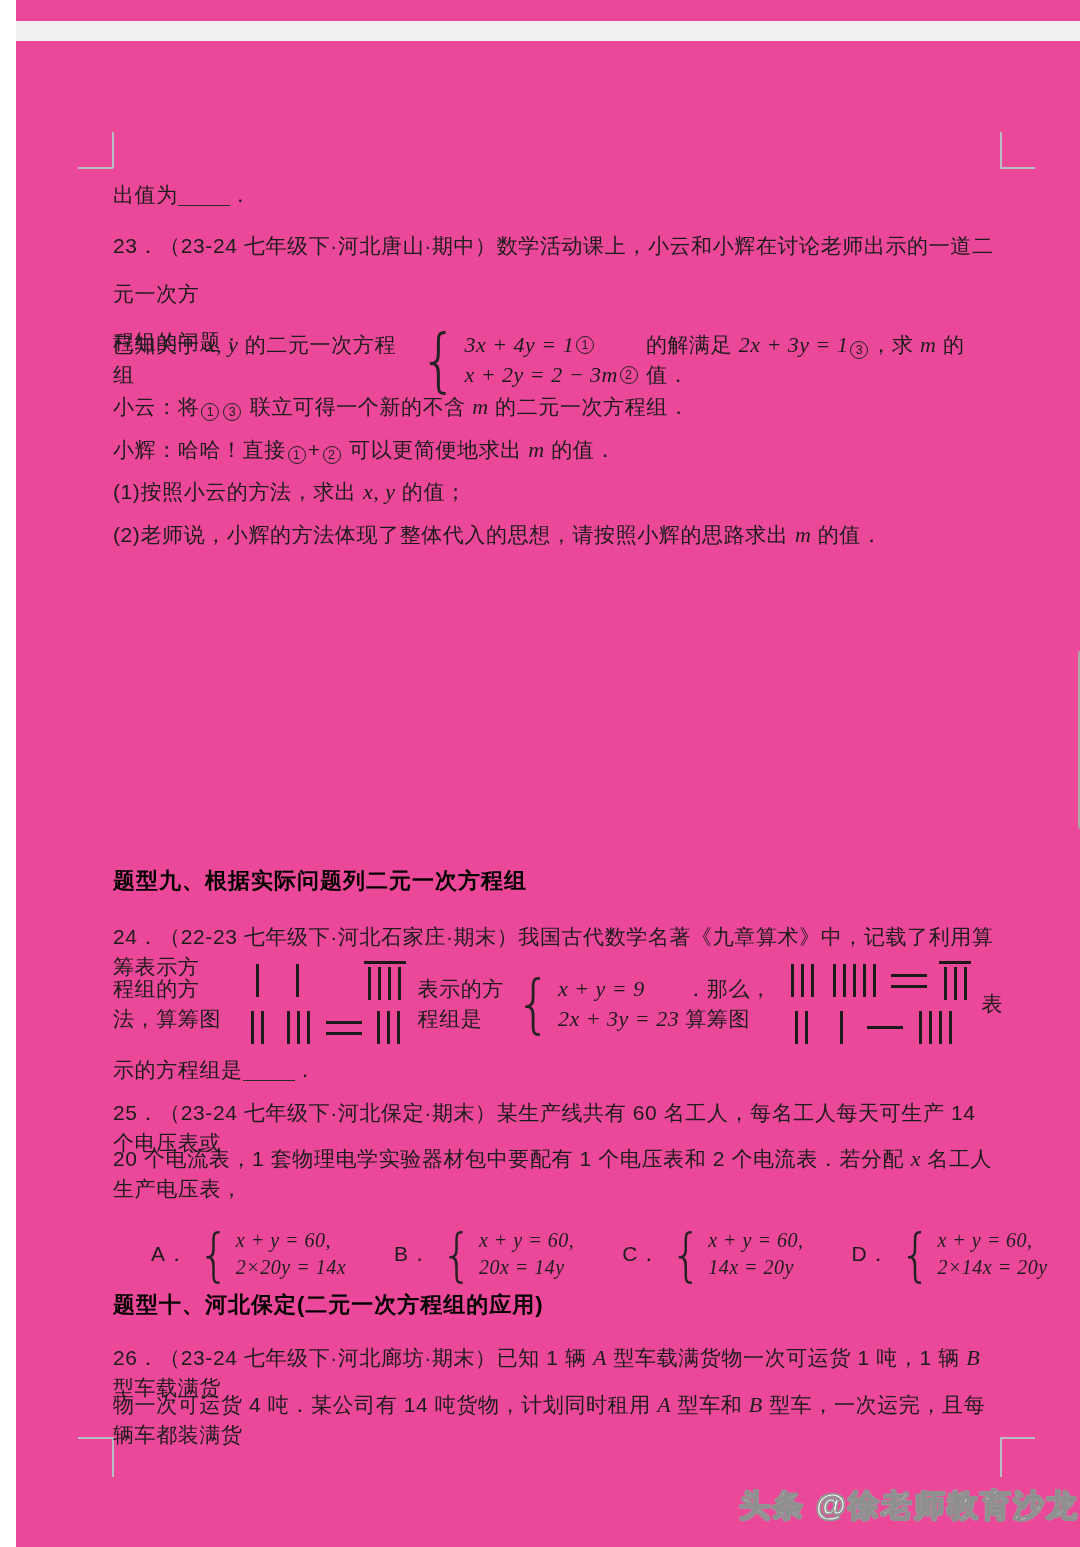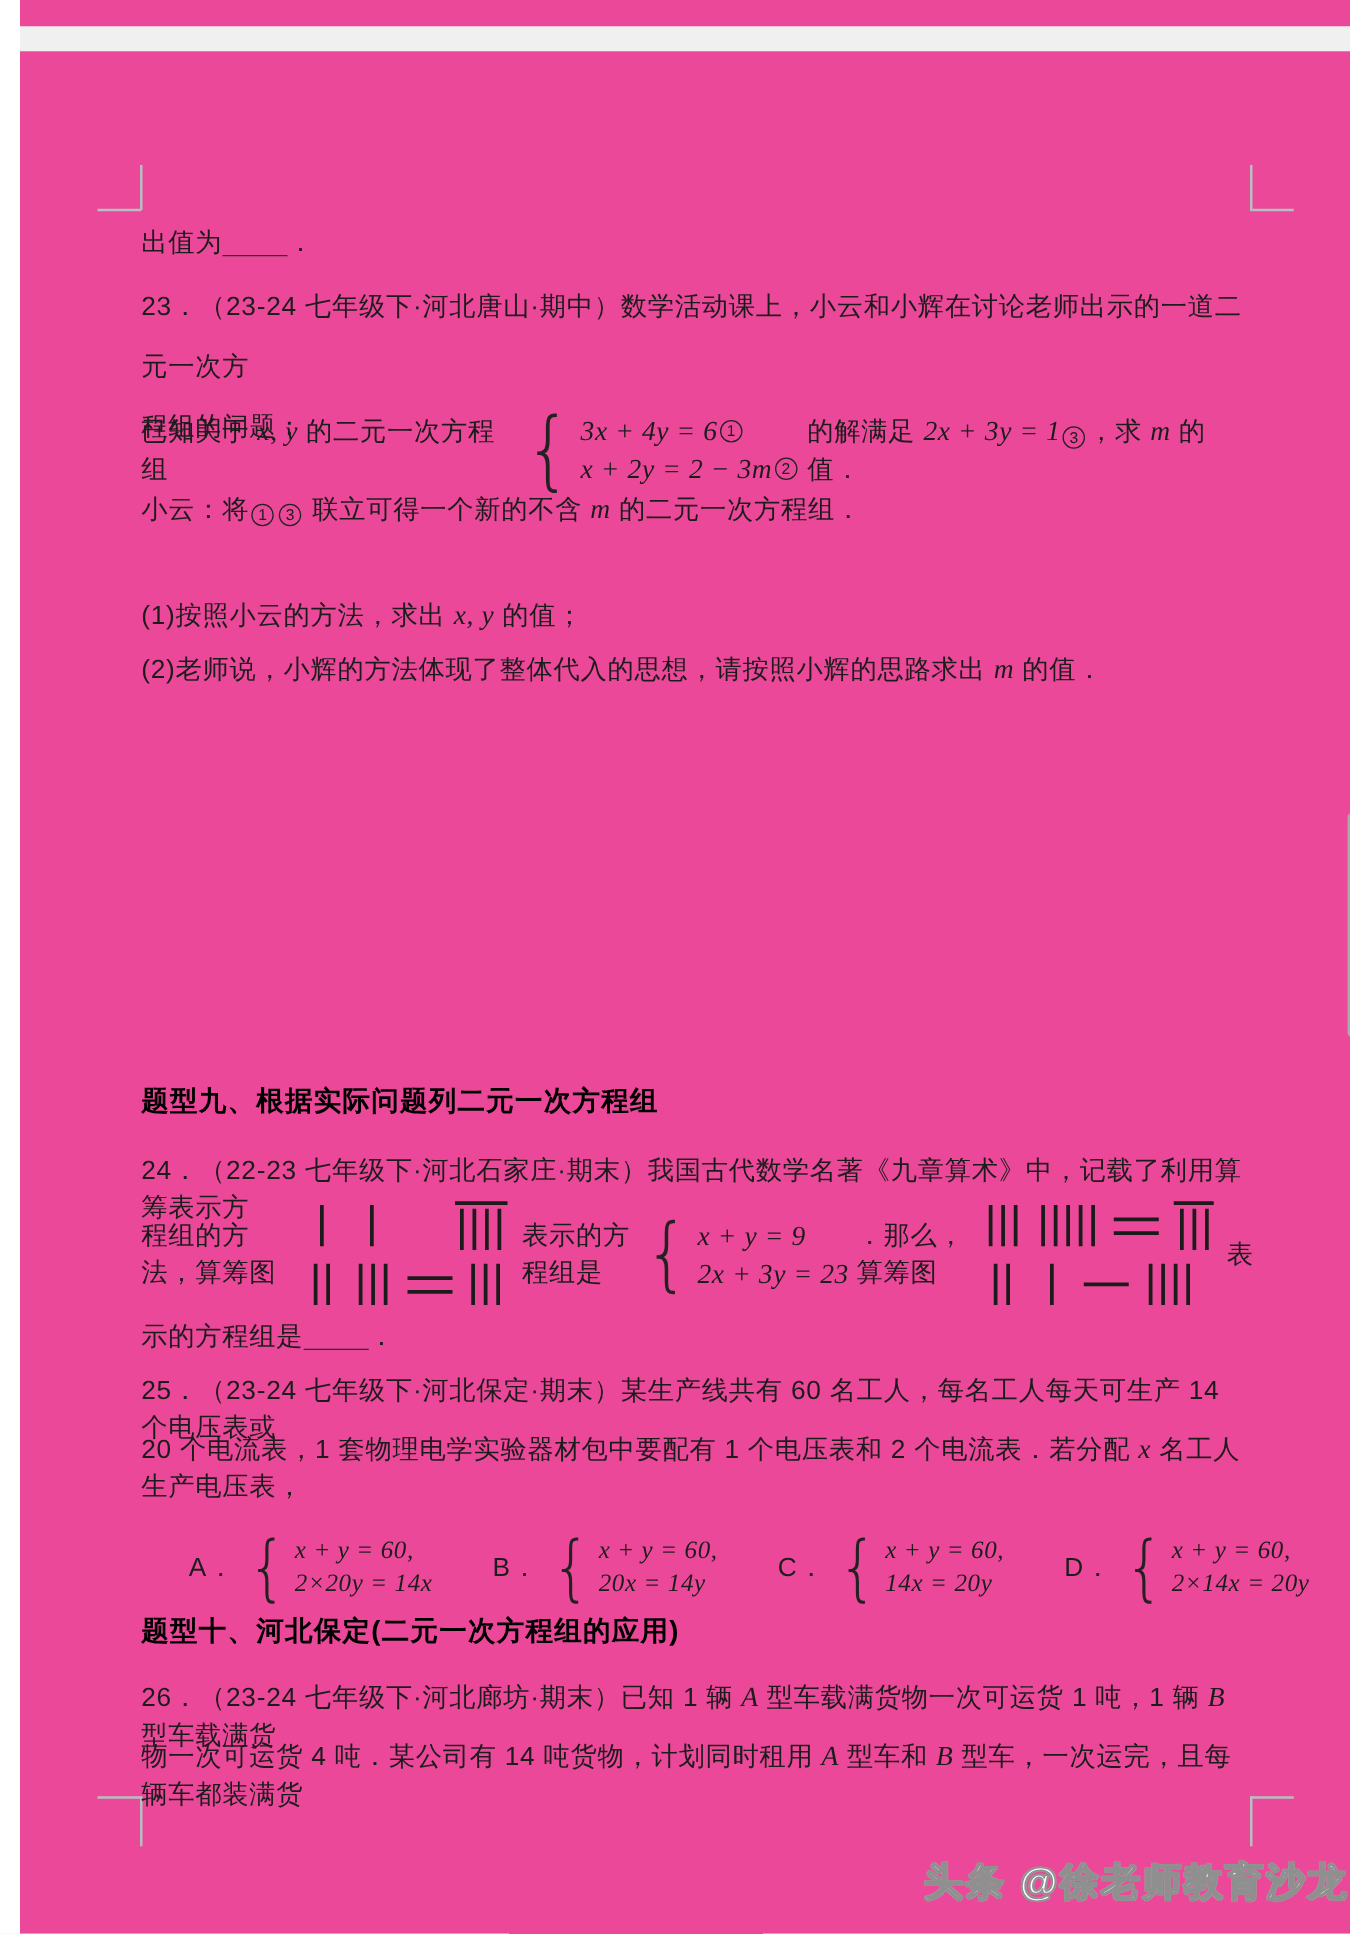--- a/index.html
+++ b/index.html
@@ -74,33 +74,34 @@
     <span>23．（23-24 七年级下·河北唐山·期中）数学活动课上，小云和小辉在讨论老师出示的一道二元一次方</span><br>
     <span>程组的问题：</span>
   </div>
 
   <div class="abs bodytext eqrow" style="top:322px;height:76px;">
     <span><span class="rt">已知关于 </span><span class="ri">x, y</span><span class="rt"> 的二元一次方程组</span></span>
     <span class="sys">
       <span class="brace" style="font-size:60px;"></span>
       <span class="sys-lines">
         <span class="sys-line">
-          <span class="rm">3x + 4y = 6</span>
+          <span class="rm">3x + 4y = 1</span>
           <span class="circled">1</span>
         </span>
         <span class="sys-line">
           <span class="rm">x + 2y = 2 − 3m</span>
           <span class="circled">2</span>
         </span>
       </span>
     </span>
     <span><span class="rt">的解满足 </span><span class="rm">2x + 3y = 1</span><span class="circled">3</span><span class="rt">，求 </span><span class="ri">m</span><span class="rt"> 的值．</span></span>
   </div>
 
   <div class="abs bodytext" style="top:392px;"><span class="rt">小云：将</span><span class="circled">1</span><span class="circled">3</span><span class="rt"> 联立可得一个新的不含 </span><span class="ri">m</span><span class="rt"> 的二元一次方程组．</span></div>
+  <div class="abs bodytext" style="top:435px;"><span class="rt">小辉：哈哈！直接</span><span class="circled">1</span><span class="rt">+</span><span class="circled">2</span><span class="rt"> 可以更简便地求出 </span><span class="ri">m</span><span class="rt"> 的值．</span></div>
   <div class="abs bodytext" style="top:477px;"><span class="rt">(1)按照小云的方法，求出 </span><span class="ri">x, y</span><span class="rt"> 的值；</span></div>
   <div class="abs bodytext" style="top:520px;"><span class="rt">(2)老师说，小辉的方法体现了整体代入的思想，请按照小辉的思路求出 </span><span class="ri">m</span><span class="rt"> 的值．</span></div>
 
   <div class="abs heading" style="top:866px;">题型九、根据实际问题列二元一次方程组</div>
 
   <div class="abs bodytext" style="top:922px;">24．（22-23 七年级下·河北石家庄·期末）我国古代数学名著《九章算术》中，记载了利用算筹表示方</div>
 
   <div class="abs bodytext eqrow" style="top:950px;height:108px;">
     <span>程组的方法，算筹图</span>
     <span class="rodbox" style="margin:0 6px;">

